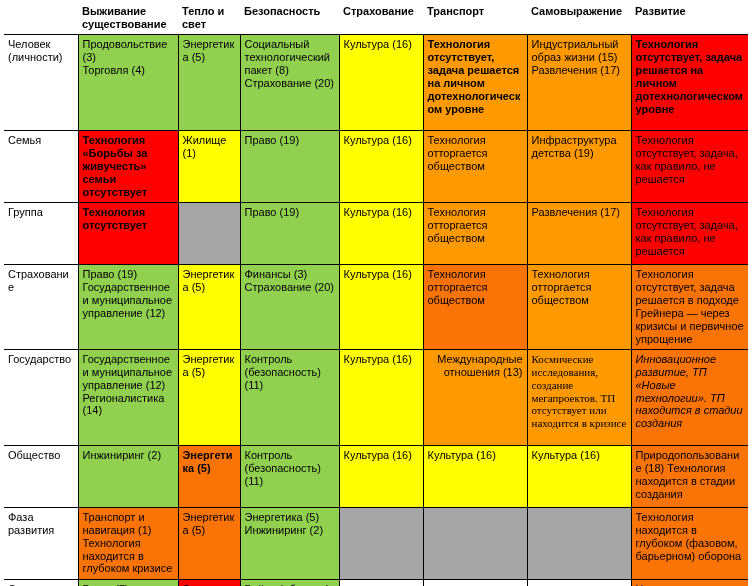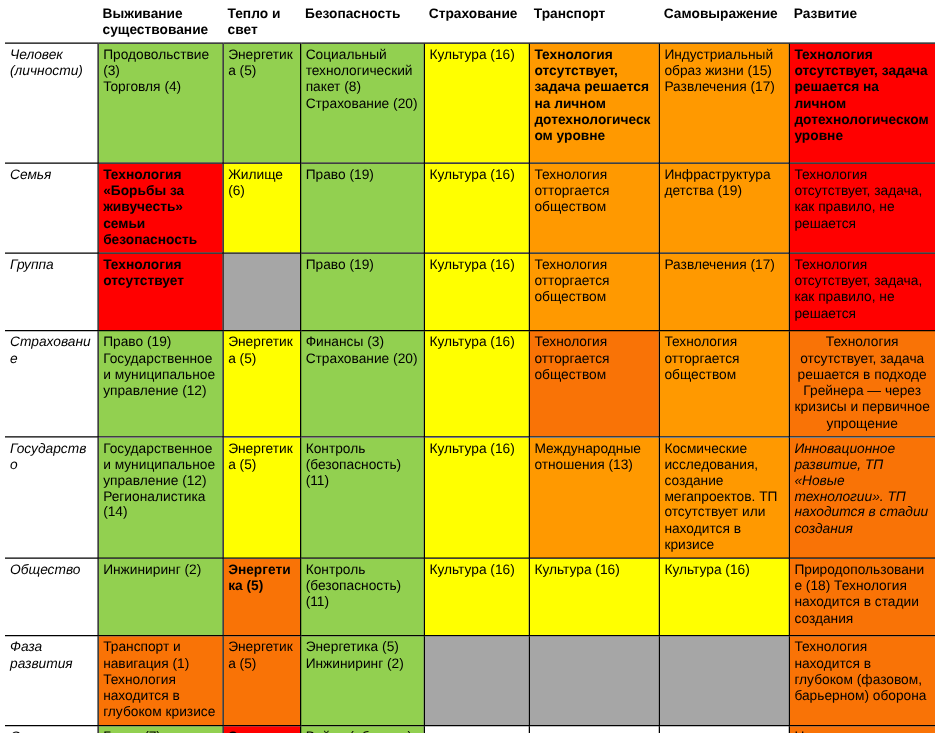--- a/index.html
+++ b/index.html
@@ -47,21 +47,20 @@
     border-bottom: 1px solid #000000;
   }
   
   td.rowlabel {
     background: #ffffff;
     font-weight: normal;
     font-size: 11px;
     border-right: 1px solid #000000;
     border-bottom: 1px solid #000000;
     padding-top: 5px;
-    font-style: italic;
   }
   td.cell {
     border-bottom: 1px solid #000000;
     border-right: 1px solid #000000;
   }
   td.cell.last {
     border-right: none;
   }
   td.cell .txt {
     display: block;
@@ -136,24 +135,24 @@
             <span class="txt" style="white-space: pre-line;">Индустриальный образ жизни (15)
 Развлечения (17)</span>
           </td>
           <td class="cell c-red last">
             <span class="txt bold" style="white-space: pre-line;">Технология отсутствует, задача решается на личном дотехнологическом уровне</span>
           </td>
         </tr>
         <tr style="height: 70px;">
           <td class="rowlabel">Семья</td>
           <td class="cell c-red">
-            <span class="txt bold" style="white-space: pre-line;">Технология «Борьбы за живучесть» семьи безопасность</span>
-          </td>
-          <td class="cell c-yellow">
-            <span class="txt" style="white-space: pre-line;">Жилище (6)</span>
+            <span class="txt bold" style="white-space: pre-line;">Технология «Борьбы за живучесть» семьи отсутствует</span>
+          </td>
+          <td class="cell c-yellow">
+            <span class="txt" style="white-space: pre-line;">Жилище (1)</span>
           </td>
           <td class="cell c-green">
             <span class="txt" style="white-space: pre-line;">Право (19)</span>
           </td>
           <td class="cell c-yellow">
             <span class="txt" style="white-space: pre-line;">Культура (16)</span>
           </td>
           <td class="cell c-orange">
             <span class="txt" style="white-space: pre-line;">Технология отторгается обществом</span>
           </td>
@@ -204,43 +203,43 @@
           <td class="cell c-yellow">
             <span class="txt" style="white-space: pre-line;">Культура (16)</span>
           </td>
           <td class="cell c-orange2">
             <span class="txt" style="white-space: pre-line;">Технология отторгается обществом</span>
           </td>
           <td class="cell c-orange">
             <span class="txt" style="white-space: pre-line;">Технология отторгается обществом</span>
           </td>
           <td class="cell c-orange2 last">
-            <span class="txt" style="white-space: pre-line; text-align: center;">Технология отсутствует, задача решается в подходе Грейнера — через кризисы и первичное упрощение</span>
+            <span class="txt" style="white-space: pre-line;">Технология отсутствует, задача решается в подходе Грейнера — через кризисы и первичное упрощение</span>
           </td>
         </tr>
         <tr style="height: 96px;">
           <td class="rowlabel">Государство</td>
           <td class="cell c-green">
             <span class="txt" style="white-space: pre-line;">Государственное и муниципальное управление (12)
 Регионалистика (14)</span>
           </td>
           <td class="cell c-yellow">
             <span class="txt" style="white-space: pre-line;">Энергетика (5)</span>
           </td>
           <td class="cell c-green">
             <span class="txt" style="white-space: pre-line;">Контроль (безопасность) (11)</span>
           </td>
           <td class="cell c-yellow">
             <span class="txt" style="white-space: pre-line;">Культура (16)</span>
           </td>
           <td class="cell c-orange">
-            <span class="txt" style="white-space: pre-line;">Международные отношения (13)</span>
-          </td>
-          <td class="cell c-orange">
-            <span class="txt" style="white-space: pre-line;">Космические исследования, создание мегапроектов. ТП отсутствует или находится в кризисе</span>
+            <span class="txt" style="white-space: pre-line; text-align: right;">Международные отношения (13)</span>
+          </td>
+          <td class="cell c-orange">
+            <span class="txt" style="white-space: pre-line; font-family: Liberation Serif, serif;">Космические исследования, создание мегапроектов. ТП отсутствует или находится в кризисе</span>
           </td>
           <td class="cell c-orange2 last">
             <span class="txt" style="white-space: pre-line; font-style: italic;">Инновационное развитие, ТП «Новые технологии». ТП находится в стадии создания</span>
           </td>
         </tr>
         <tr style="height: 62px;">
           <td class="rowlabel">Общество</td>
           <td class="cell c-green">
             <span class="txt" style="white-space: pre-line;">Инжиниринг (2)</span>
           </td>

